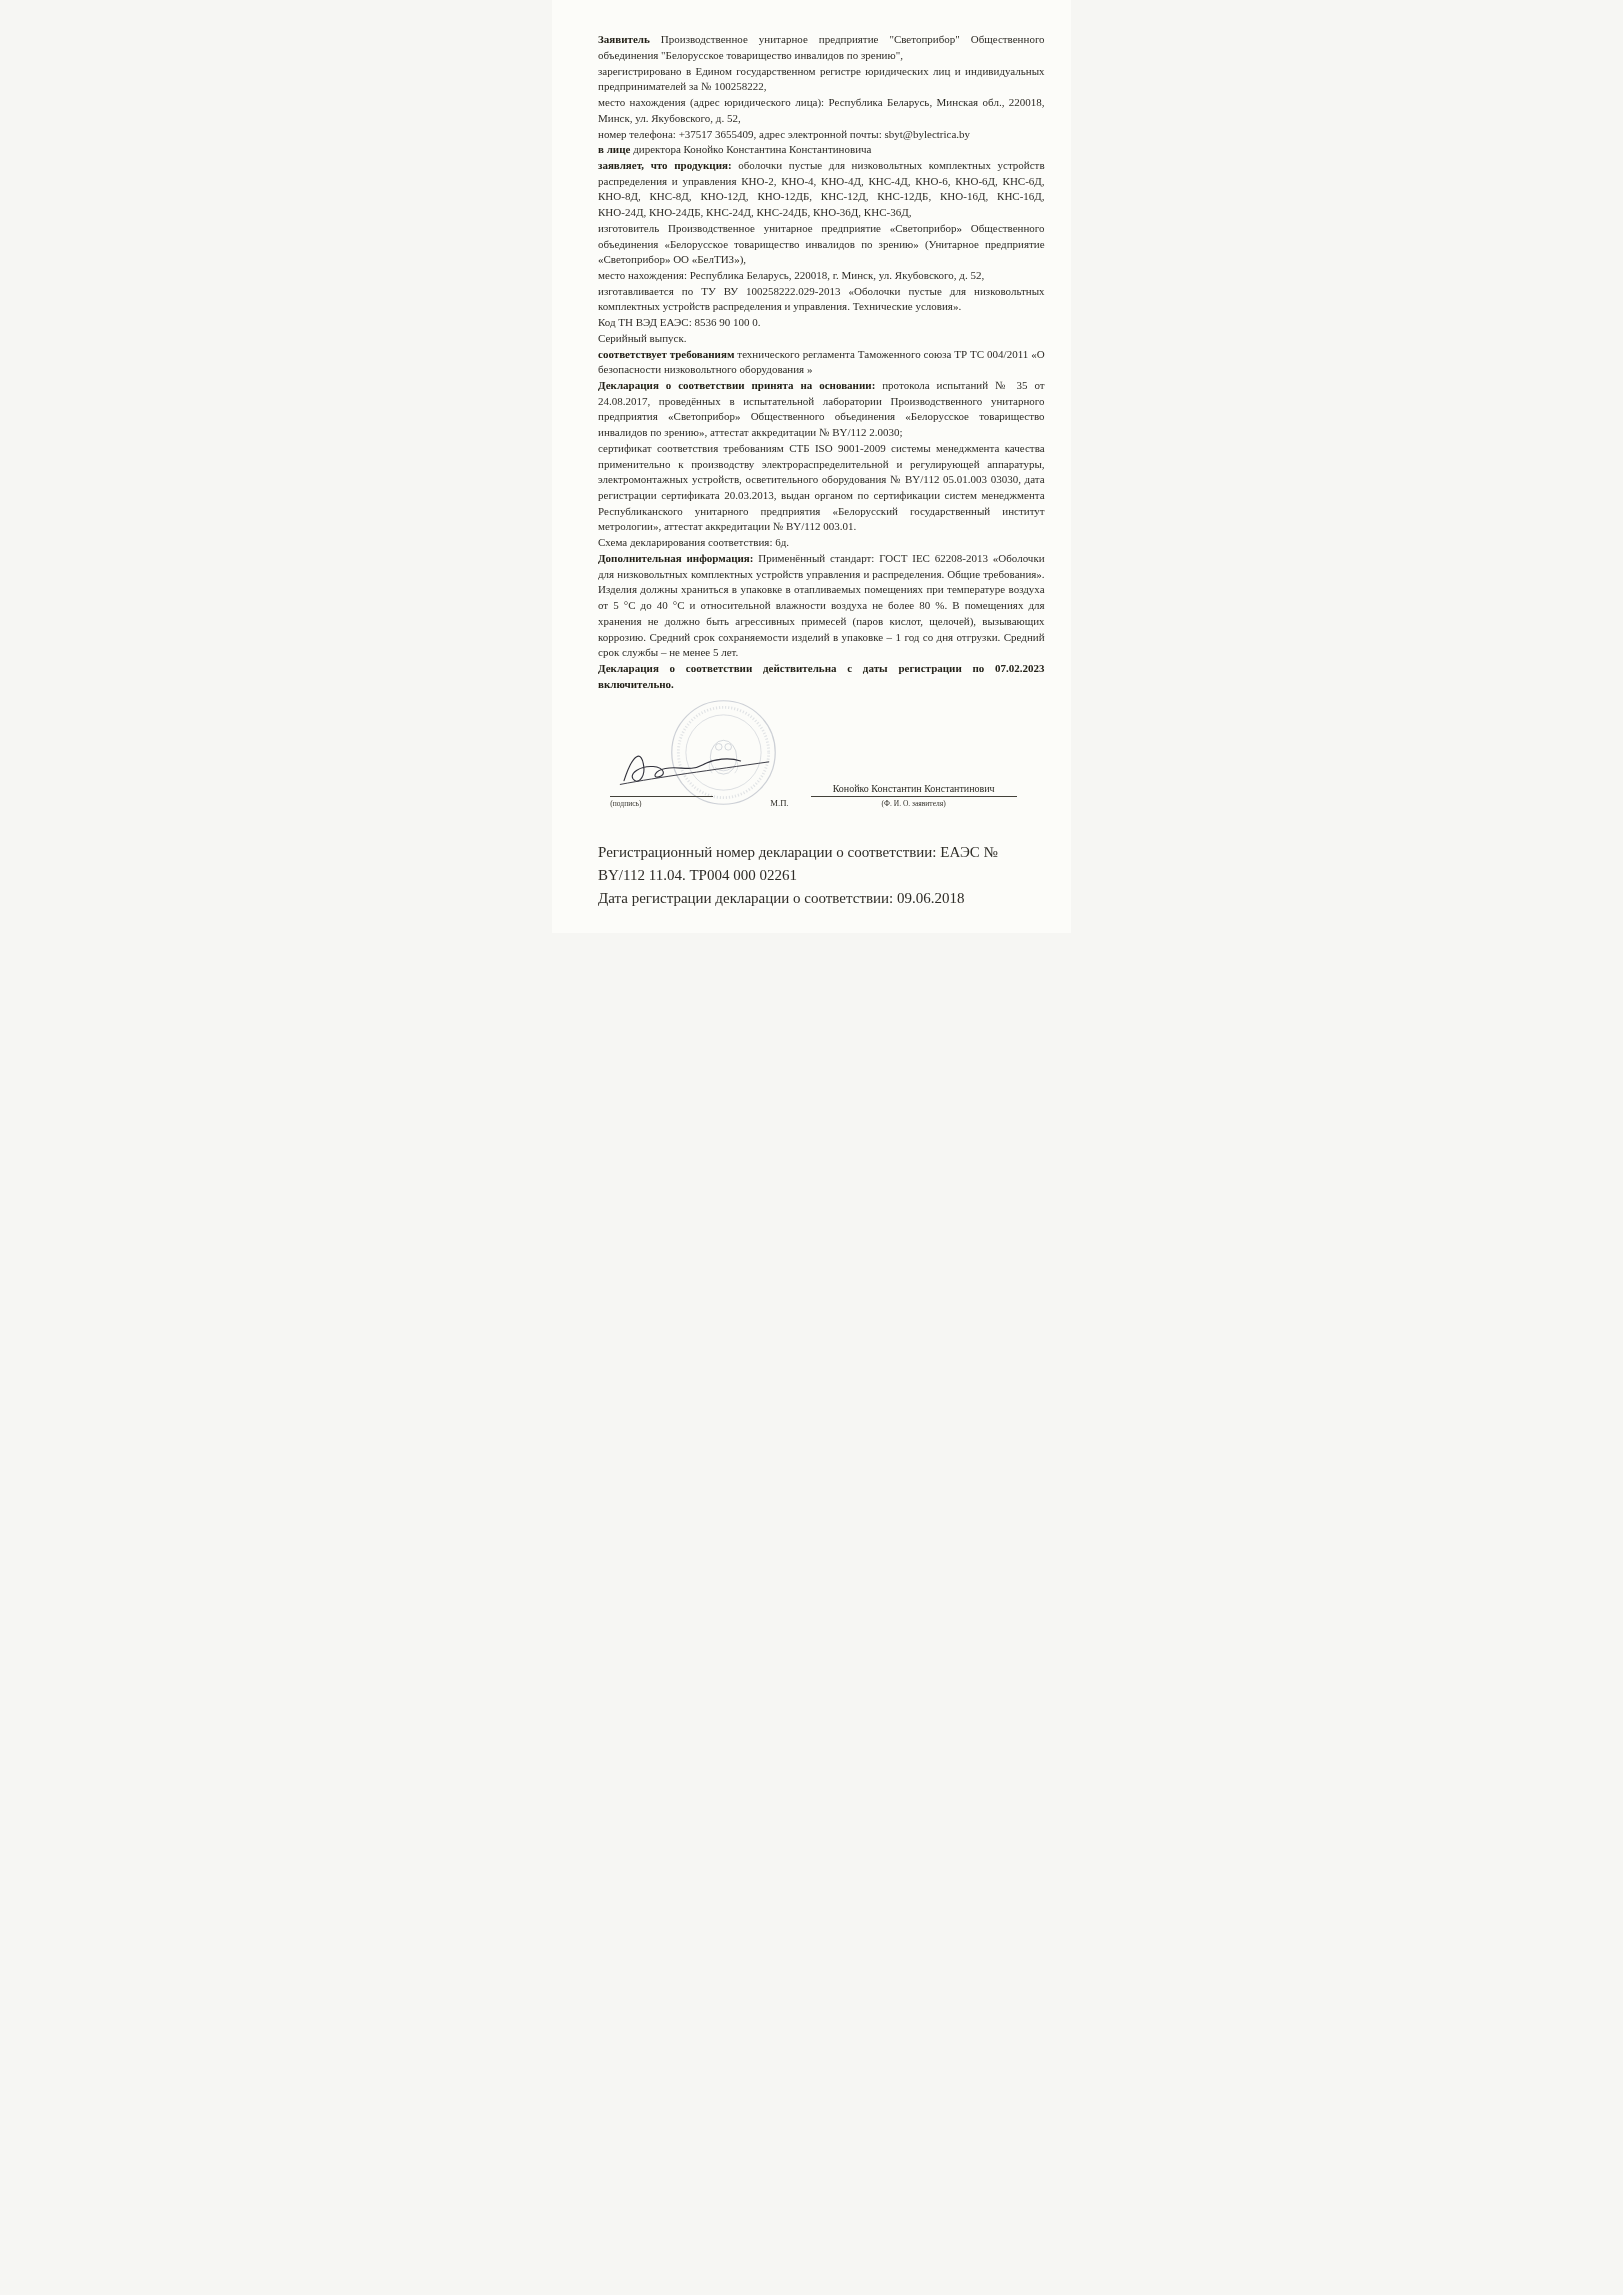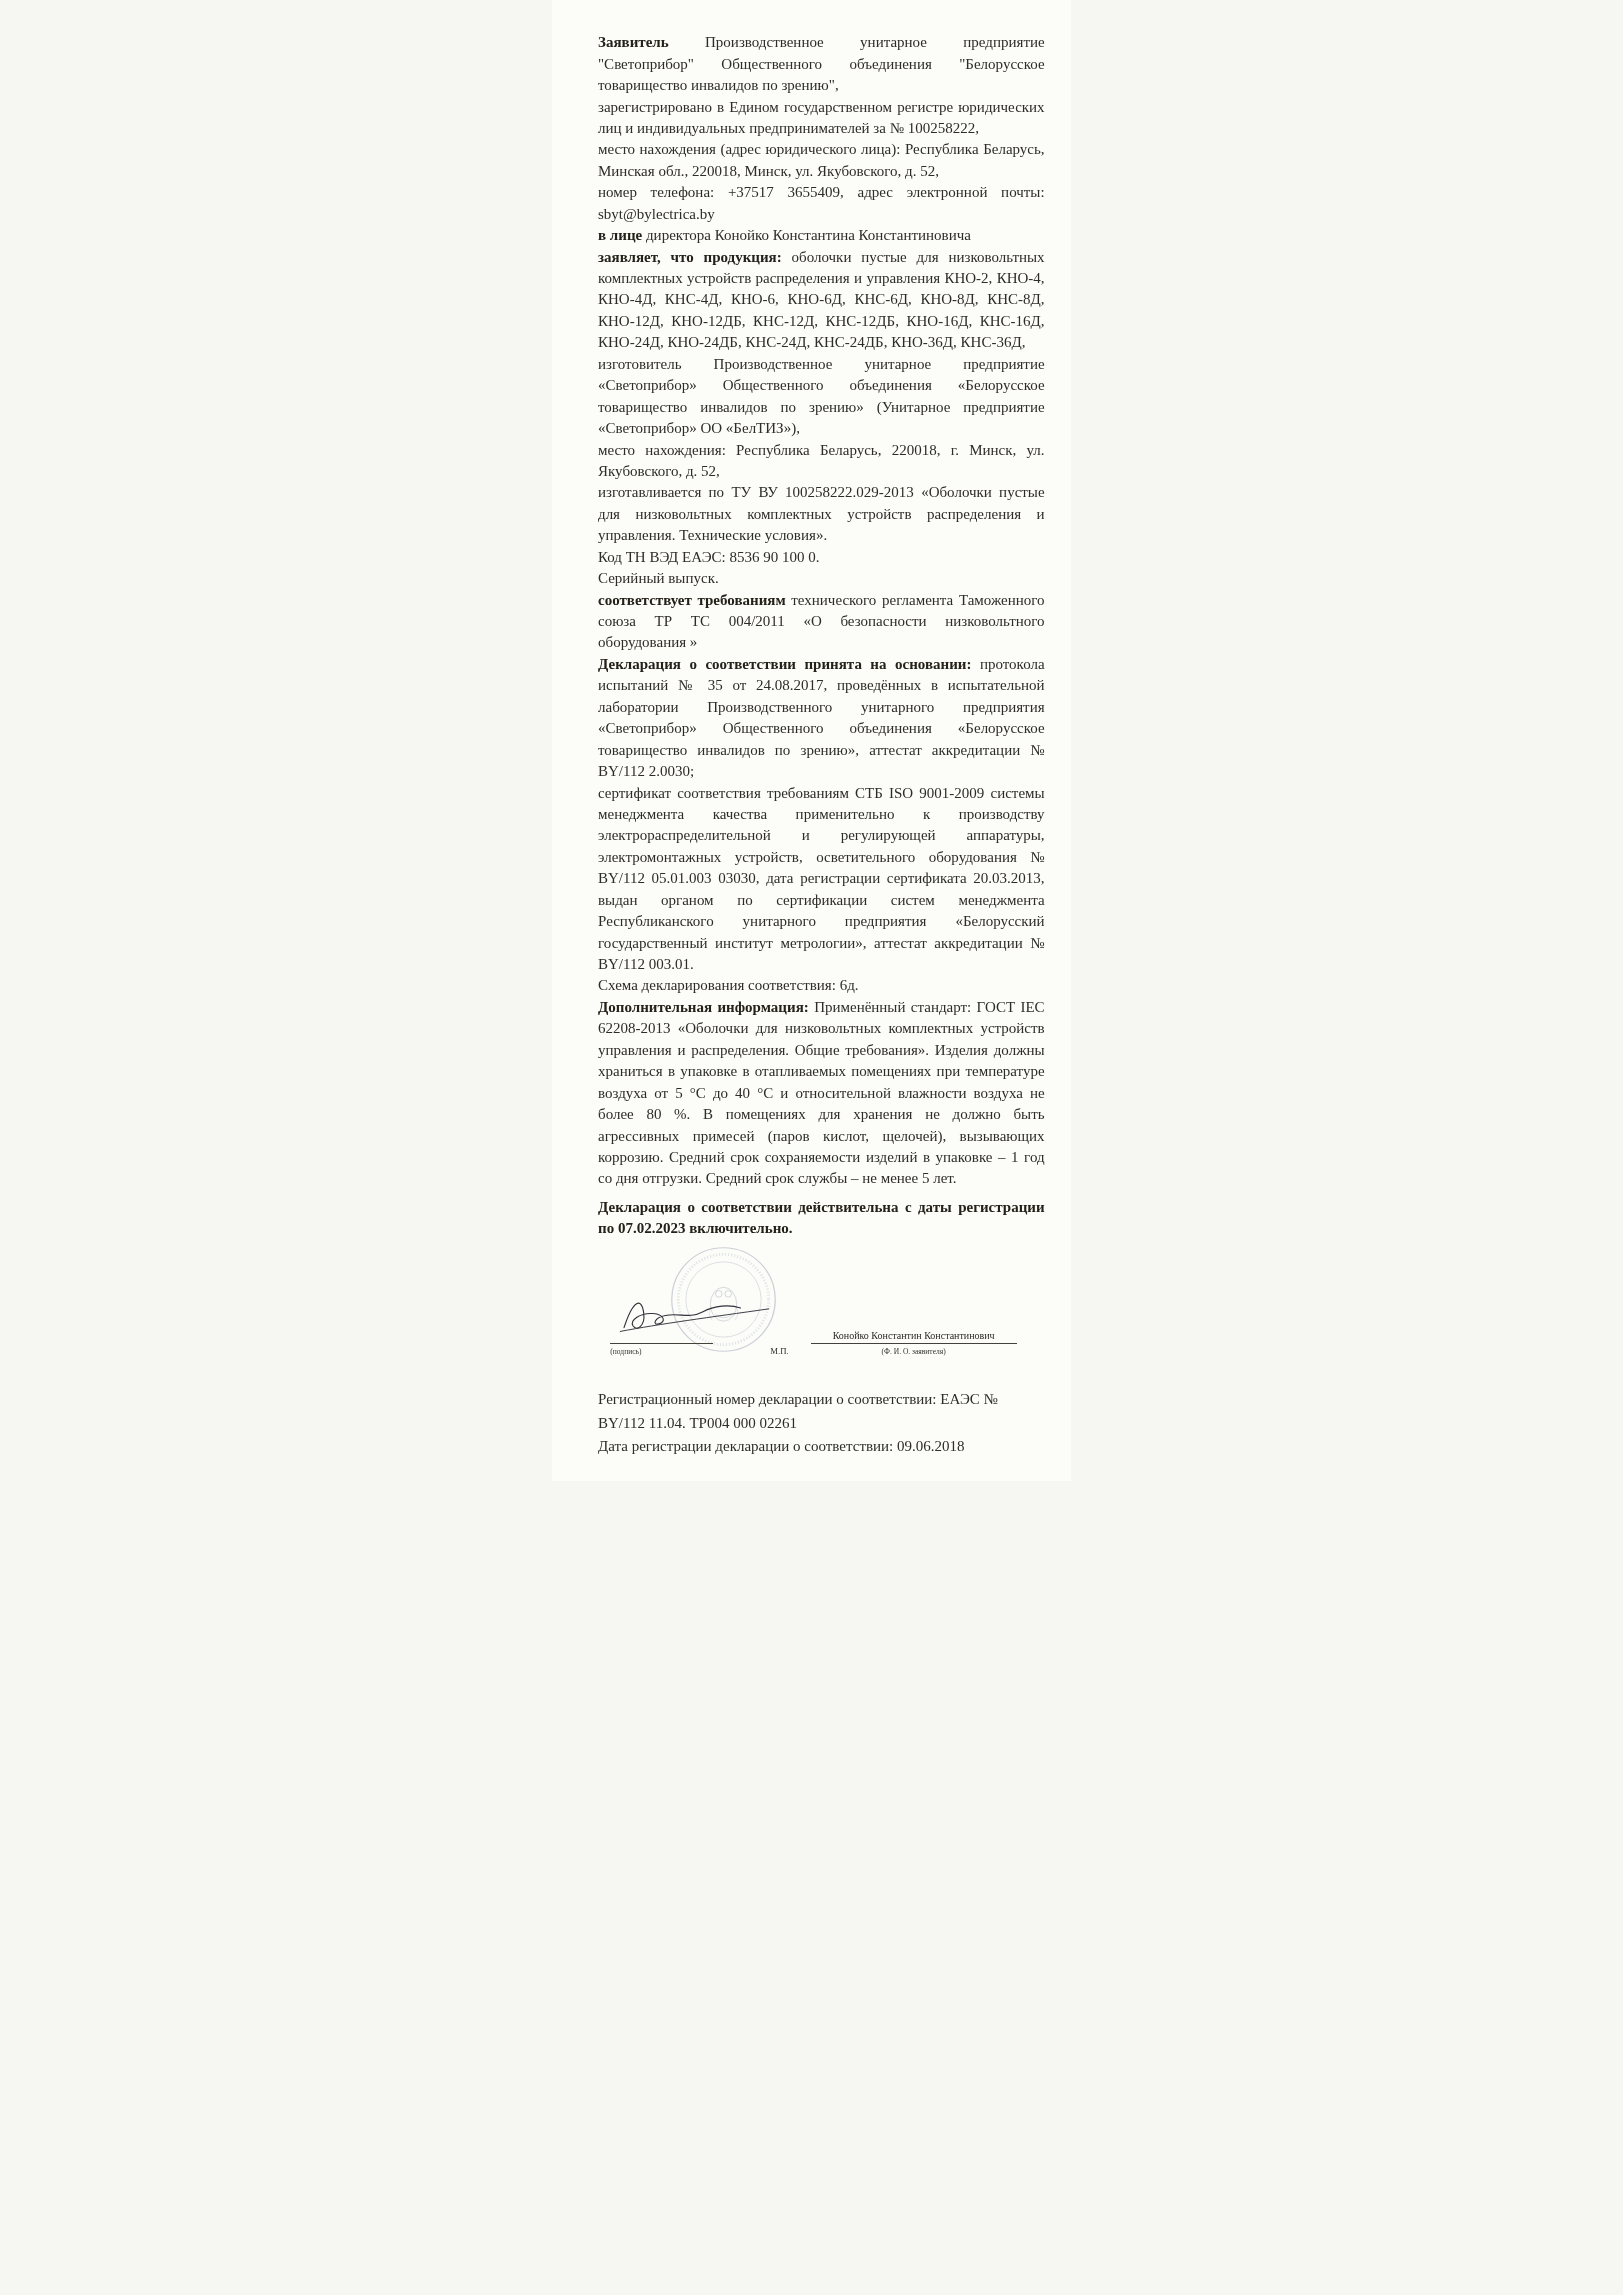--- a/index.html
+++ b/index.html
@@ -43,26 +43,26 @@
   }
   .title-line2 {
     font-size: 13.7px; font-weight: bold; color: #141414;
     letter-spacing: 0.9px; margin-top: 8.5px;
   }
 
   
   .doc-body { margin-top: 13.2px; }
   .para {
     margin: 0;
-    font-size: 15px;
+    font-size: 11px;
     line-height: 1.43;
     text-align: justify;
   }
   .para .lead { font-weight: bold; color: #232118; }
-  .para.final { font-weight: bold; margin-top: 7px; }
+  .para.final { font-weight: bold; margin-top: 0; }
 
   
   .sig-area { position: relative; height: 126px; margin-top: 6.6px; }
   .stamp {
     position: absolute; left: 70px; top: -1.9px;
     width: 111px; height: 111px;
     opacity: 0.85;
     pointer-events: none;
   }
   .hand-signature {

